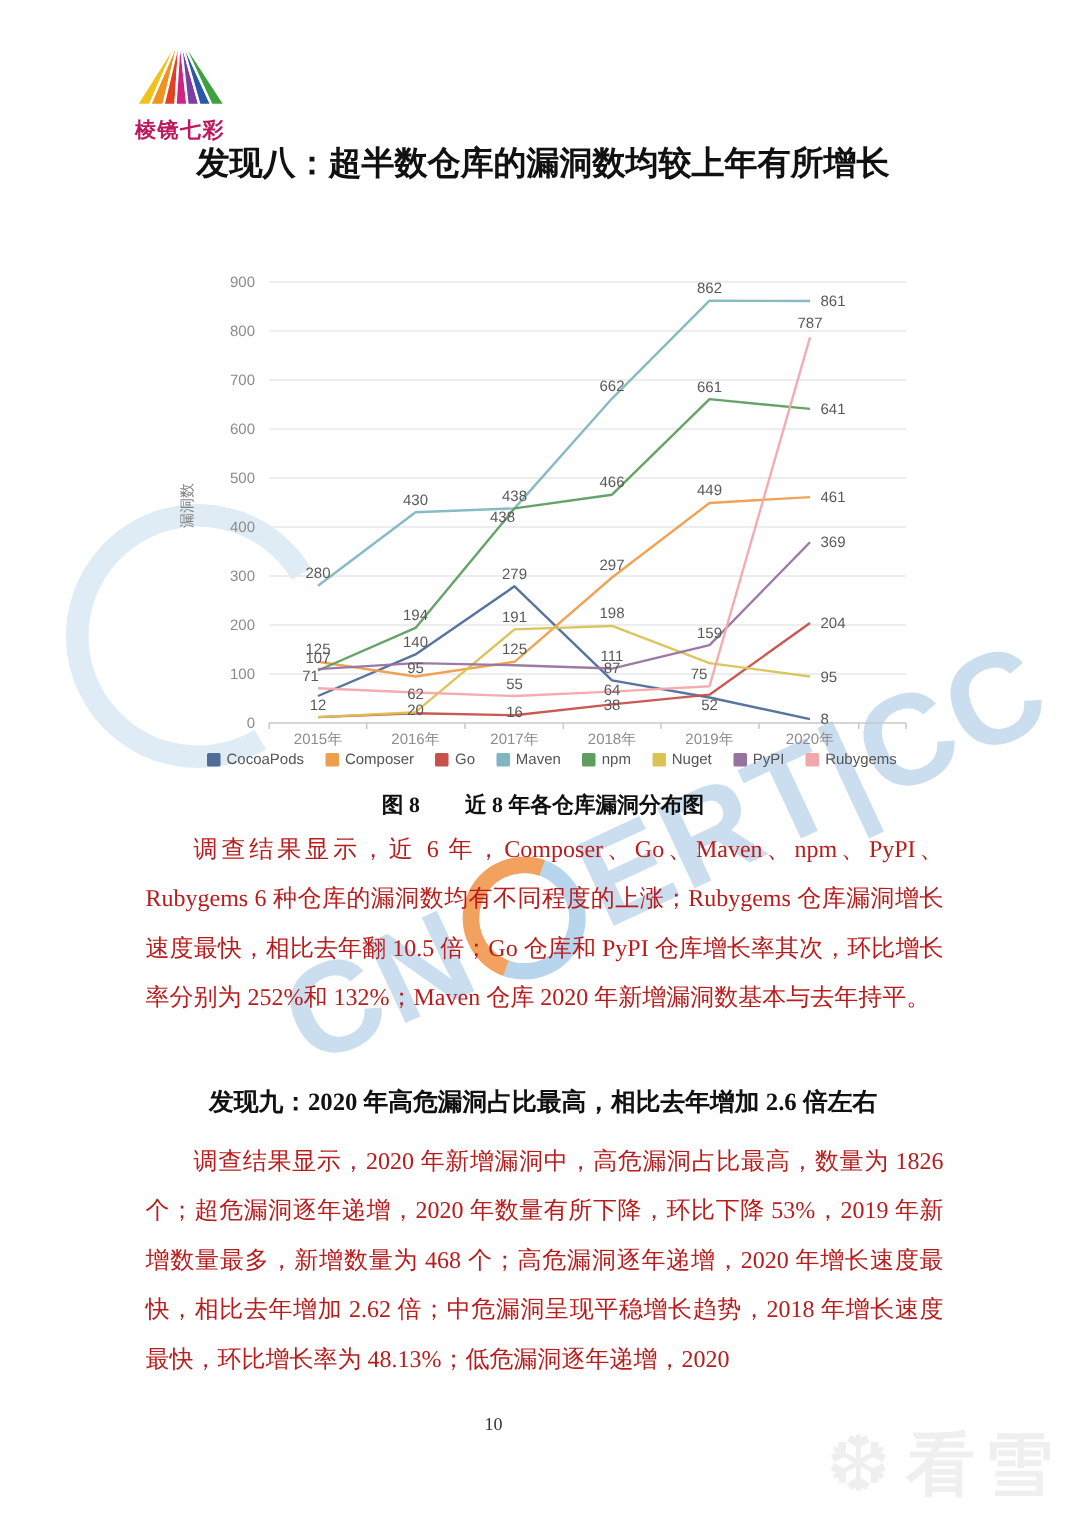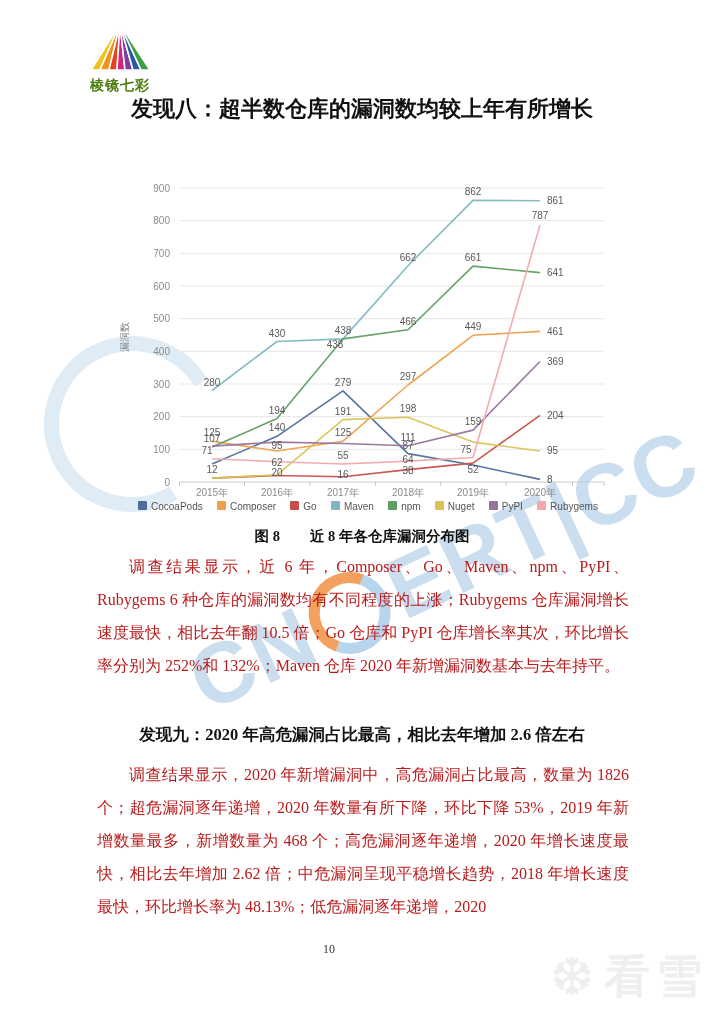--- a/index.html
+++ b/index.html
@@ -4,37 +4,37 @@
 <style>
   html,body{margin:0;padding:0;background:#888;}
   .page{
     position:relative;width:724px;height:1024px;background:#fff;margin:0 auto;
     font-family:"Liberation Serif","DejaVu Serif",serif;color:#1c1c1c;overflow:hidden;
   }
   .content{position:relative;z-index:2;}
   
   .logo{position:absolute;left:74px;top:22px;width:92px;text-align:center;}
   .logo-text{display:block;margin-top:1px;font-family:"Liberation Sans","DejaVu Sans",sans-serif;
-    font-weight:bold;font-size:14px;letter-spacing:1px;color:#4d7c0f;}
+    font-weight:bold;font-size:14px;letter-spacing:1px;color:#be185d;}
   .heading{position:absolute;left:97px;width:530px;text-align:center;font-weight:bold;color:#111;}
   .heading.f8{top:94px;font-size:22px;}
   .heading.f9{top:724px;font-size:16.5px;}
   .para{position:absolute;left:97px;width:532px;font-size:16px;line-height:33px;
     text-align:justify;text-indent:2em;color:#b91c1c;margin:0;}
   .para.p1{top:550px;}
   .para.p2{top:758px;}
   .fig-caption{position:absolute;left:97px;top:527px;width:530px;text-align:center;
     font-weight:bold;font-size:14.5px;color:#111;}
   .fig-caption .cap-label{margin-right:30px;}
   
   .chart-wrap{position:absolute;left:112px;top:175px;width:500px;height:352px;}
   .legend{position:absolute;left:138px;top:501px;width:460px;display:flex;
     justify-content:space-between;align-items:center;
     font-family:"Liberation Sans","DejaVu Sans",sans-serif;font-size:10px;color:#555;}
-  .legend-item{display:flex;align-items:flex-start;gap:4px;white-space:nowrap;}
+  .legend-item{display:flex;align-items:center;gap:4px;white-space:nowrap;}
   .legend-item .sw{width:9px;height:9px;border-radius:1px;display:inline-block;}
   
   .wm-ring{position:absolute;left:44px;top:336px;width:146px;height:146px;border-radius:50%;
     border:15px solid rgba(185,212,236,.45);border-right-color:transparent;
     transform:rotate(14deg);z-index:1;}
   .wm-center{position:absolute;left:196px;top:636px;z-index:1;transform:rotate(-25deg);
     transform-origin:0 50%;font-family:"Liberation Sans","DejaVu Sans",sans-serif;
     font-weight:bold;font-size:86px;letter-spacing:2px;color:#bdd6ec;opacity:.8;white-space:nowrap;}
   .wm-center .wm-circle{display:inline-block;width:60px;height:60px;border-radius:50%;
     border:11px solid #f08a36;border-bottom-color:#a6cbe9;border-right-color:#a6cbe9;

